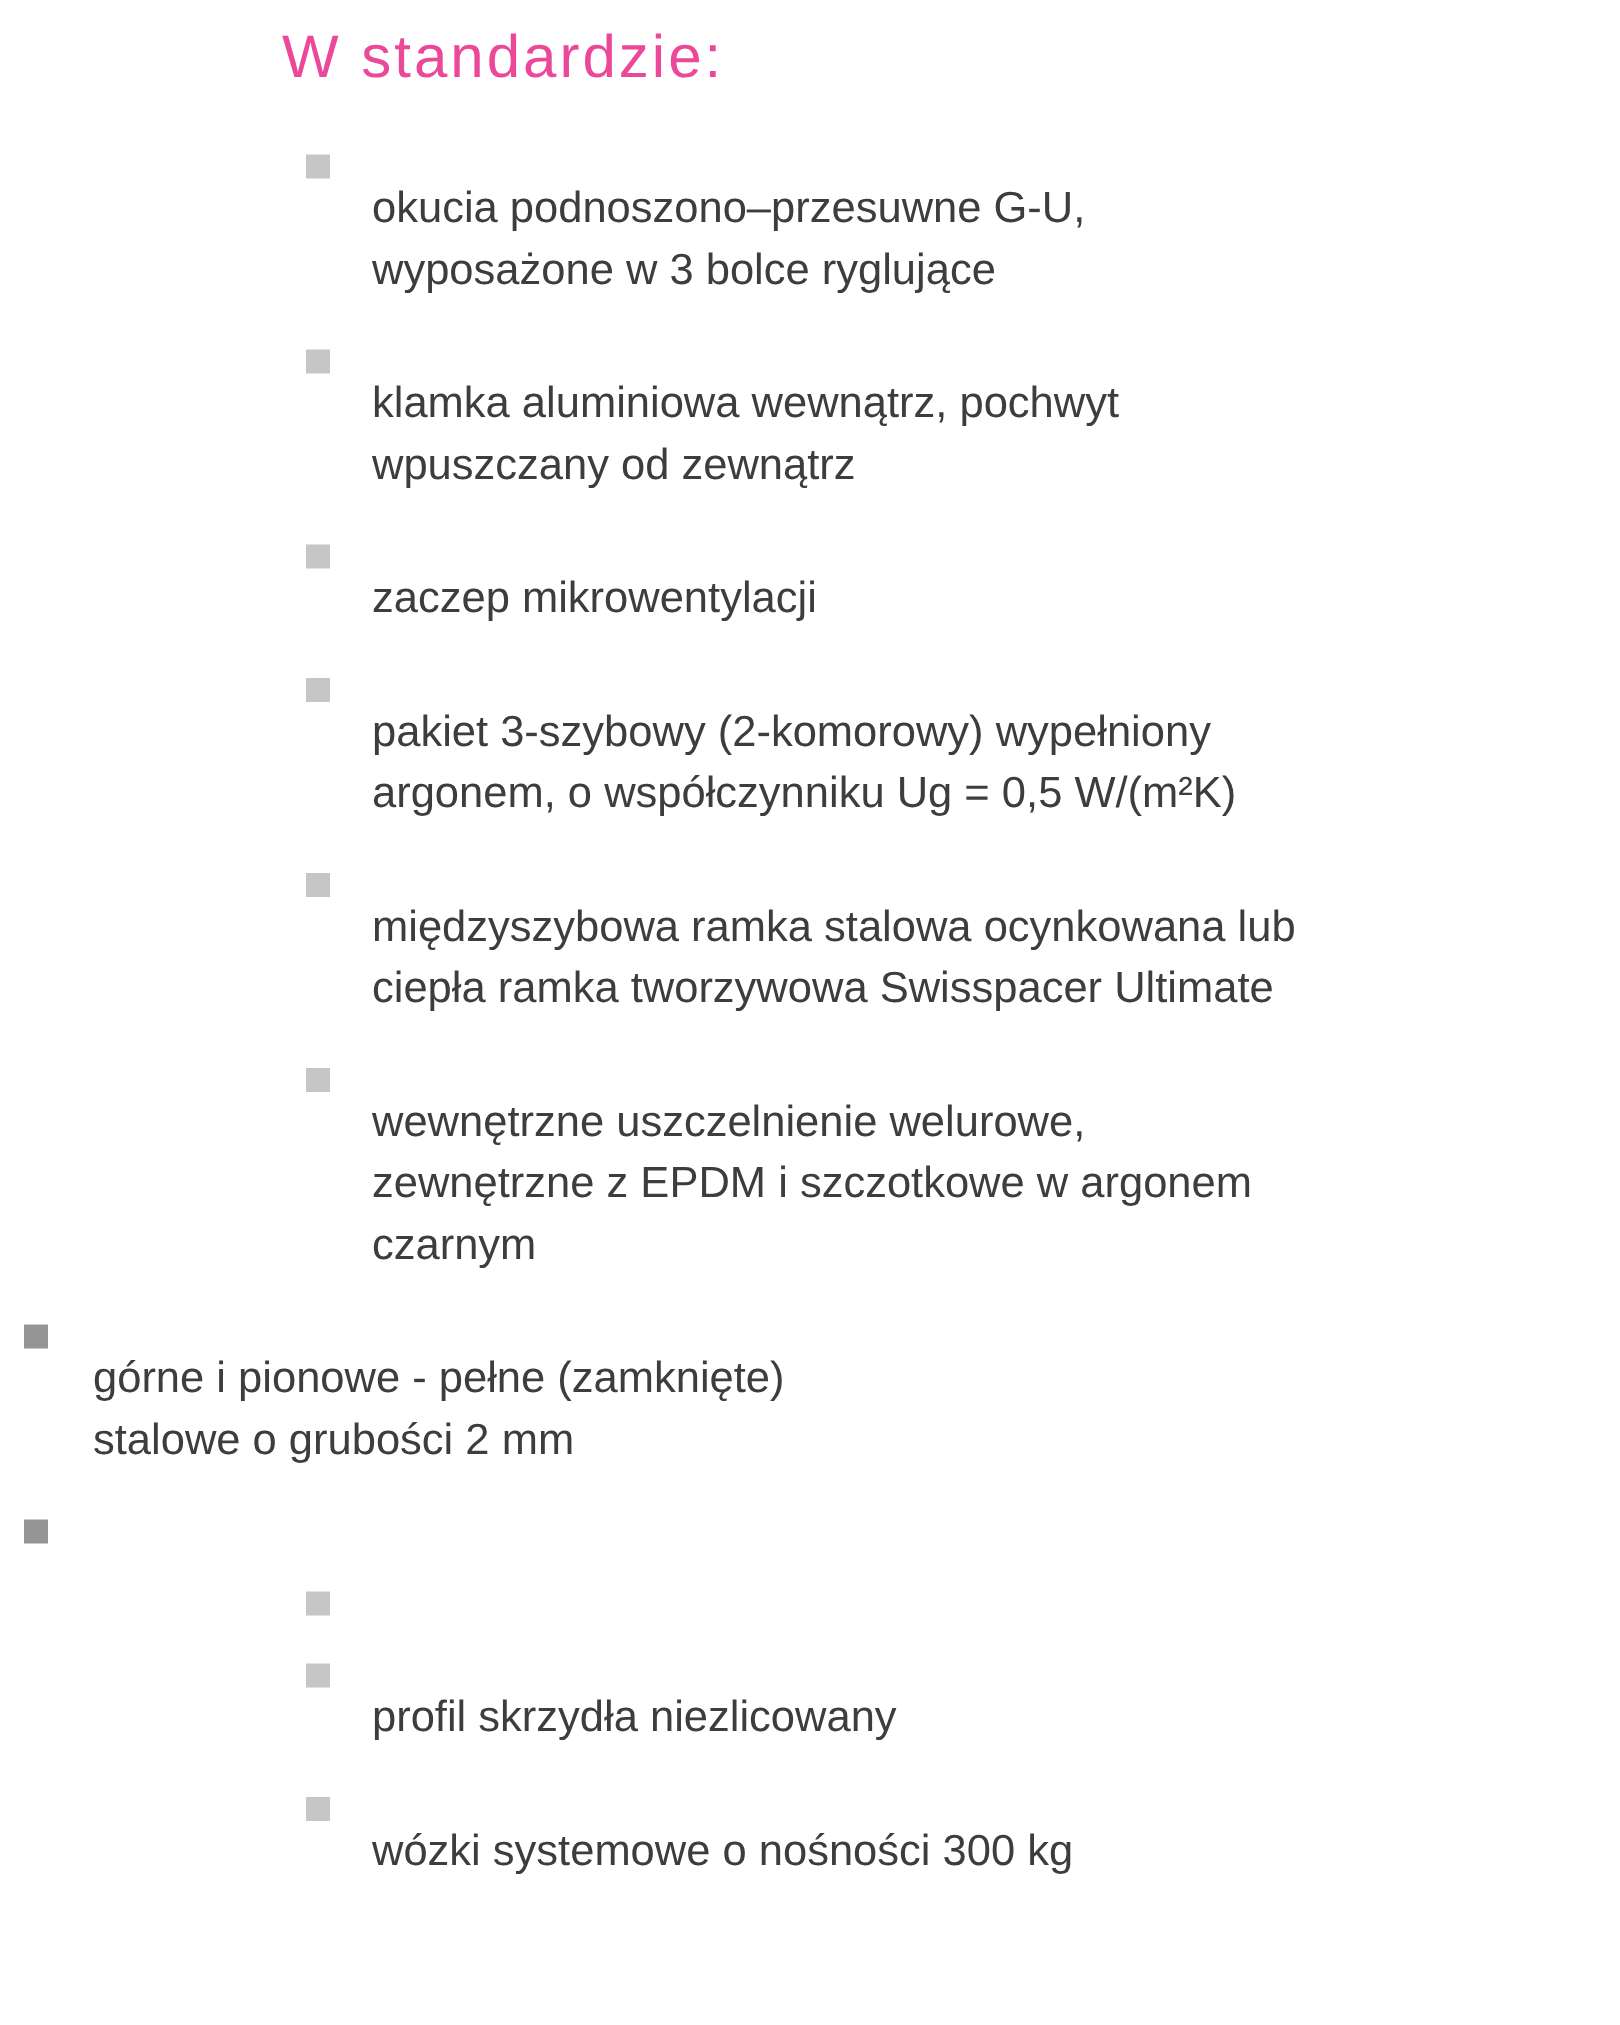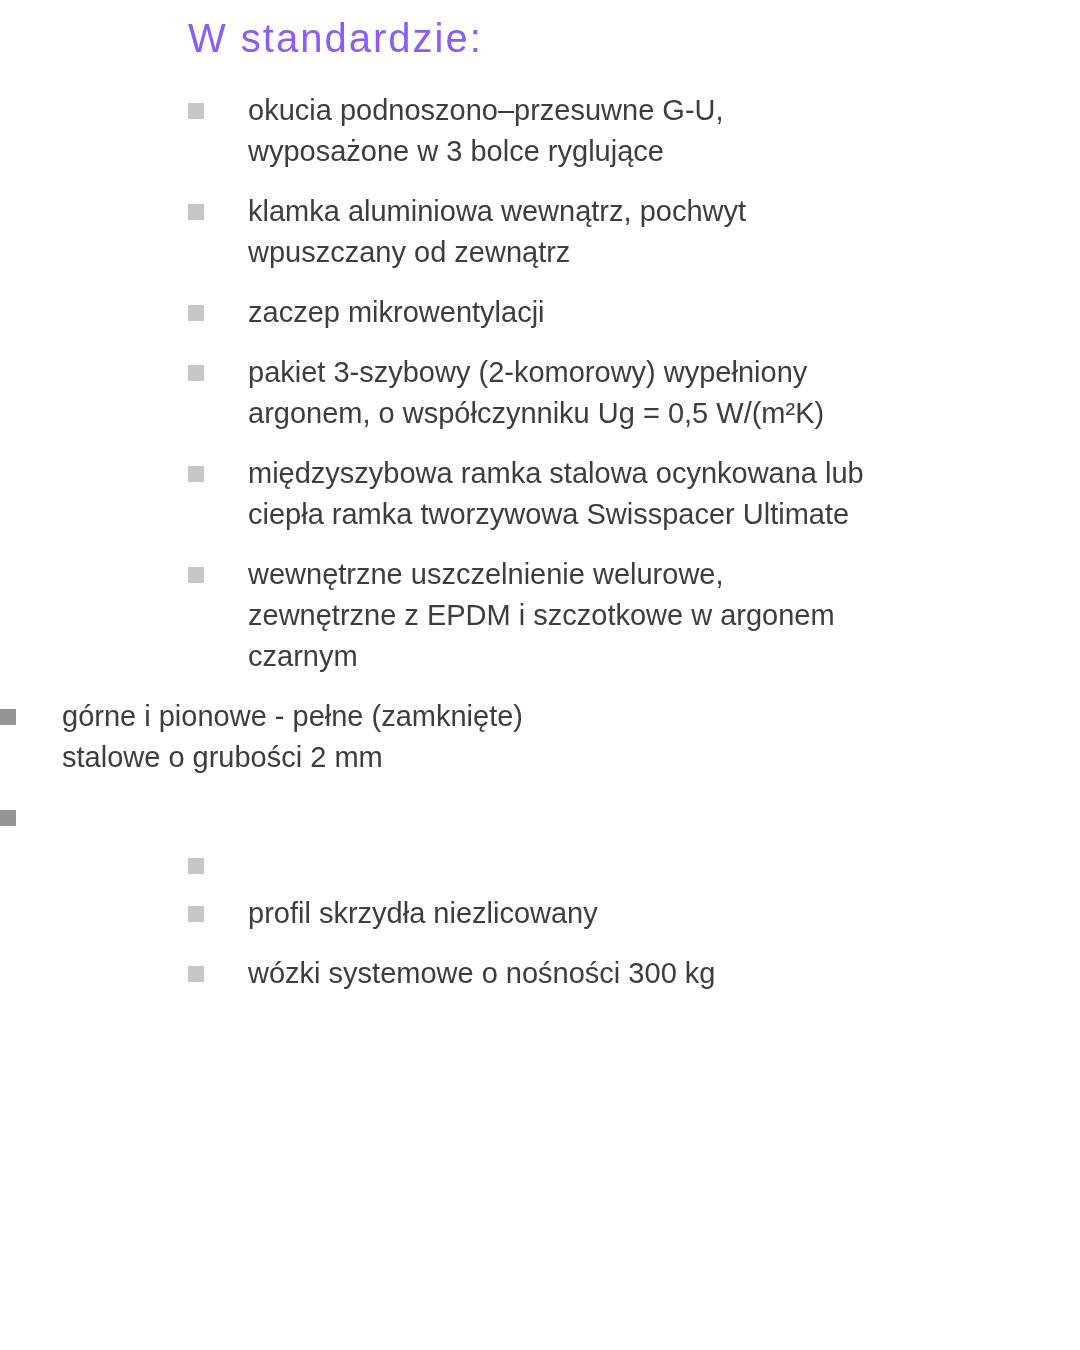--- a/index.html
+++ b/index.html
@@ -18,32 +18,33 @@
     height: 1350px;
     box-sizing: border-box;
     padding-top: 14px;
   }
   .heading {
     margin: 0 0 28px 188px;
     font-size: 40px;
     line-height: 48px;
     font-weight: 500;
     letter-spacing: 2px;
-    color: #8b5cf6;
+    color: #ec4899;
     font-family: "Liberation Sans", "DejaVu Sans", sans-serif;
   }
   ul.spec-list {
     list-style: none;
     margin: 0;
     padding: 0;
   }
   ul.spec-list li {
     display: flex;
     align-items: flex-start;
-    margin: 0 0 19px 0;
+    margin: 0 0 19px 16px;
+    flex-direction: column;
   }
   ul.spec-list li .marker {
     flex: 0 0 auto;
     width: 16px;
     height: 16px;
     margin-top: 13px;
     background: #c6c6c6;
   }
   ul.spec-list li.main {
     padding-left: 188px;

